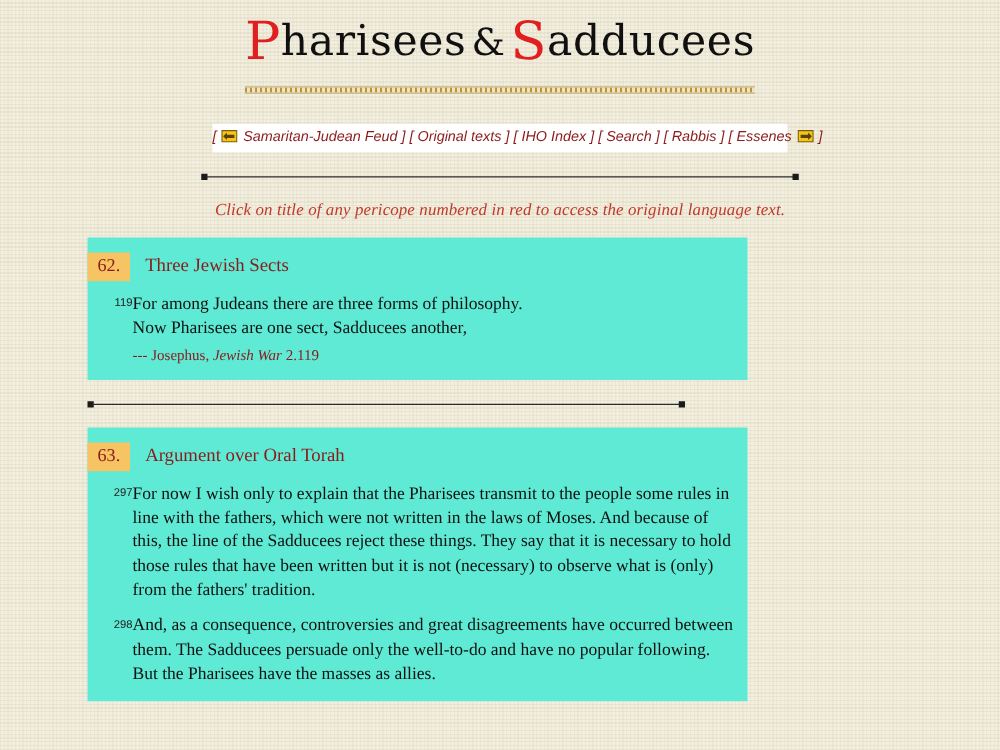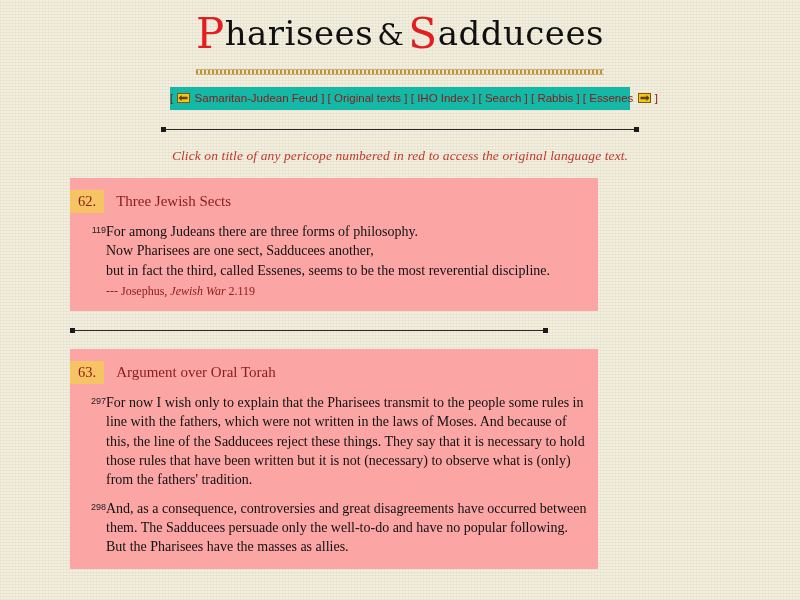--- a/index.html
+++ b/index.html
@@ -52,29 +52,30 @@
       repeating-linear-gradient(90deg,
         #b9953f 0px, #b9953f 2px,
         #efe3c2 2px, #efe3c2 4px);
     border-top: 1px solid #cbb madness;
     border-top: 1px solid #cbb47a;
     border-bottom: 1px solid #cbb47a;
   }
 
   
   .navbar {
-    margin: 12px auto 0 auto;
+    margin: 24px auto 0 auto;
     width: 460px;
     text-align: center;
-    background: #14b8a6;
+    background: #ffffff;
     padding: 5px 0 6px 0;
     font-family: "Liberation Sans", "DejaVu Sans", sans-serif;
     font-size: 11.5px;
     color: #8b1a1a;
     white-space: nowrap;
+    font-style: italic;
   }
   .nav-link {
     color: #8b1a1a;
     text-decoration: none;
     cursor: pointer;
   }
   .arrow-icon {
     display: inline-block;
     width: 13px;
     height: 10px;
@@ -119,21 +120,21 @@
 
   
   .content {
     position: relative;
     margin: 0 auto;
     width: 660px;
     padding-left: 0;
   }
 
   .section {
-    background: #fca5a5;
+    background: #5eead4;
     margin: 0 0 0 0;
     padding: 6px 8px 12px 0;
     width: 520px;
     box-sizing: content-box;
   }
   .section.wide { width: 520px; }
 
   .section-head {
     display: flex;
     align-items: center;
@@ -249,21 +250,20 @@
   <div class="section" style="margin-top:14px;">
     <div class="section-head">
       <span class="section-number">62.</span>
       <a class="section-title">Three Jewish Sects</a>
     </div>
     <div class="verse">
       <span class="verse-num">119</span>
       <span class="verse-text">
         <span>For among Judeans there are three forms of philosophy.</span><br>
         <span>Now Pharisees are one sect, Sadducees another,</span><br>
-        <span>but in fact the third, called Essenes, seems to be the most reverential discipline.</span>
       </span>
     </div>
     <div class="citation">
       <span>--- Josephus,</span>
       <em>Jewish War</em>
       <span>2.119</span>
     </div>
   </div>
 
   <div class="divider sec-divider">

